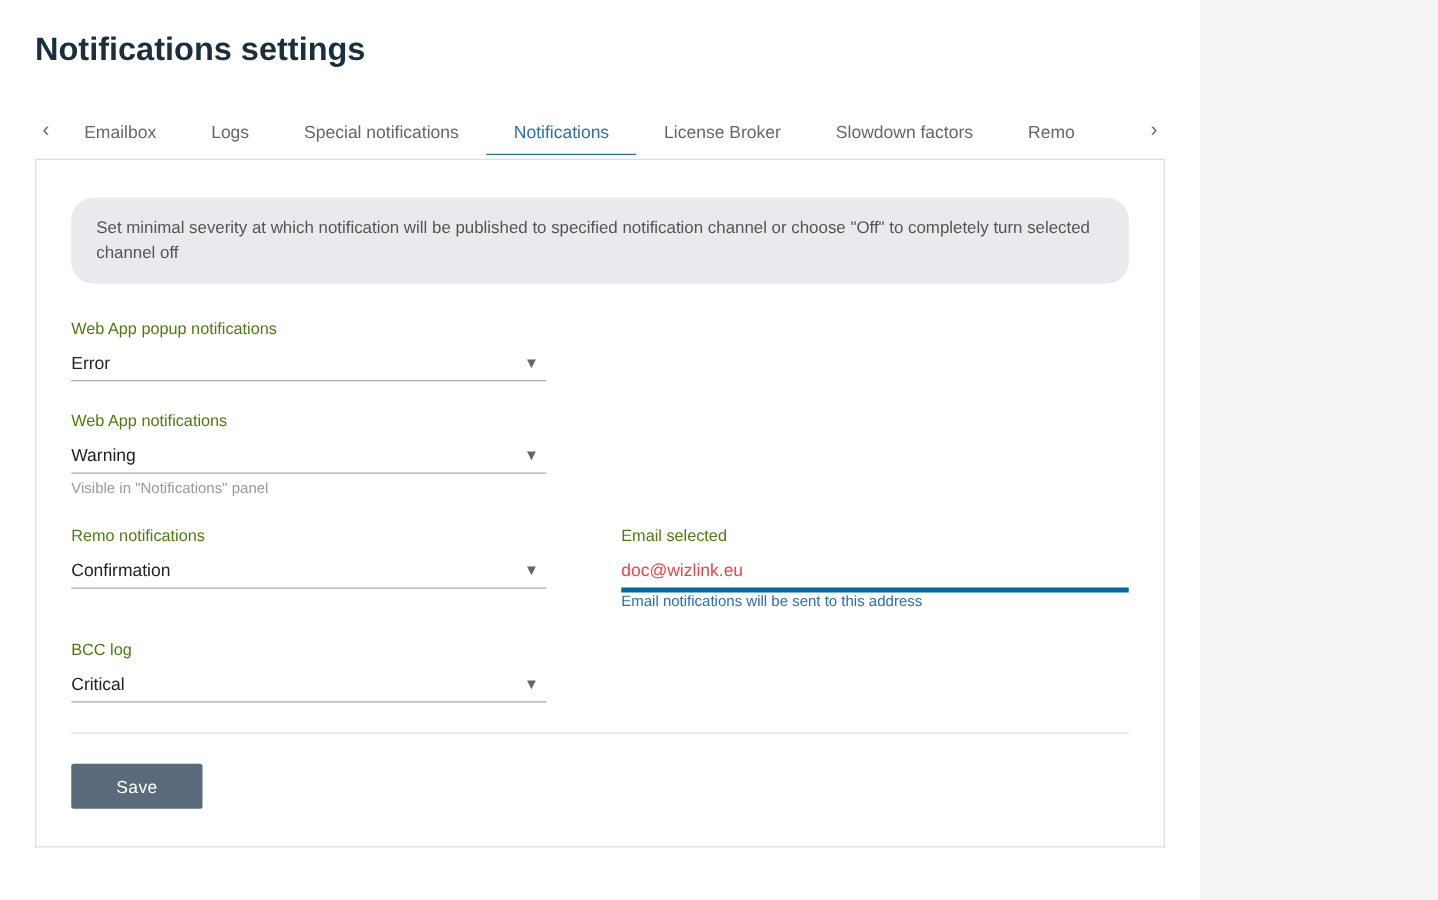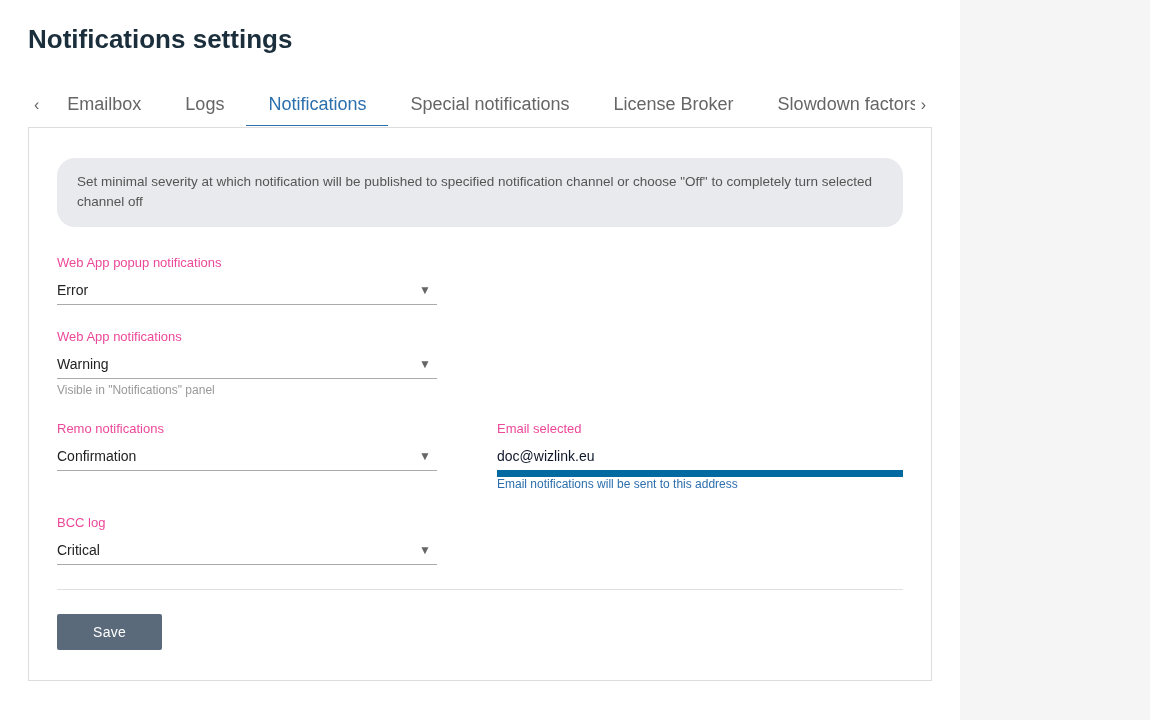--- a/index.html
+++ b/index.html
@@ -42,21 +42,21 @@
     }
     .tabs-list {
       display: flex;
       flex: 1;
       overflow: hidden;
     }
     .tab-item {
       padding: 10px 22px;
       cursor: pointer;
       color: #666;
-      font-size: 18px;
+      font-size: 14px;
       white-space: nowrap;
       border-bottom: 2px solid transparent;
       margin-bottom: -1px;
       transition: color 0.2s;
     }
     .tab-item.active {
       color: #2c6fad;
       border-bottom: 2px solid #2c6fad;
       font-weight: 500;
     }
@@ -90,21 +90,21 @@
       flex-direction: column;
       min-width: 380px;
     }
     .form-group-right {
       display: flex;
       flex-direction: column;
       flex: 1;
     }
     .field-label {
       font-size: 13px;
-      color: #ec4899;
+      color: #4d7c0f;
       margin-bottom: 6px;
     }
     .select-wrapper {
       position: relative;
       width: 380px;
     }
     .field-select {
       width: 100%;
       appearance: none;
       -webkit-appearance: none;
@@ -126,24 +126,24 @@
       color: #666;
       font-size: 12px;
     }
     .field-hint {
       font-size: 12px;
       color: #999;
       margin-top: 4px;
     }
     .field-input {
       border: none;
-      border-bottom: 7px solid #0369a1;
+      border-bottom: 4px solid #0369a1;
       padding: 6px 0;
       font-size: 14px;
-      color: #0f172a;
+      color: #ef4444;
       outline: none;
       width: 100%;
       background: transparent;
     }
     .email-hint {
       font-size: 12px;
       color: #2c6fad;
       margin-top: 0;
     }
     .divider {
@@ -170,22 +170,22 @@
 
   <h1 class="page-title">Notifications settings</h1>
 
   <div class="tabs-container">
     <button class="tabs-nav-btn">
       <span>‹</span>
     </button>
     <div class="tabs-list">
       <div class="tab-item">Emailbox</div>
       <div class="tab-item">Logs</div>
+      <div class="tab-item">Special notifications</div>
       <div class="tab-item active">Notifications</div>
-      <div class="tab-item">Special notifications</div>
       <div class="tab-item">License Broker</div>
       <div class="tab-item">Slowdown factors</div>
       <div class="tab-item">Remo</div>
     </div>
     <button class="tabs-nav-btn">
       <span>›</span>
     </button>
   </div>
 
   <div class="content-area">

